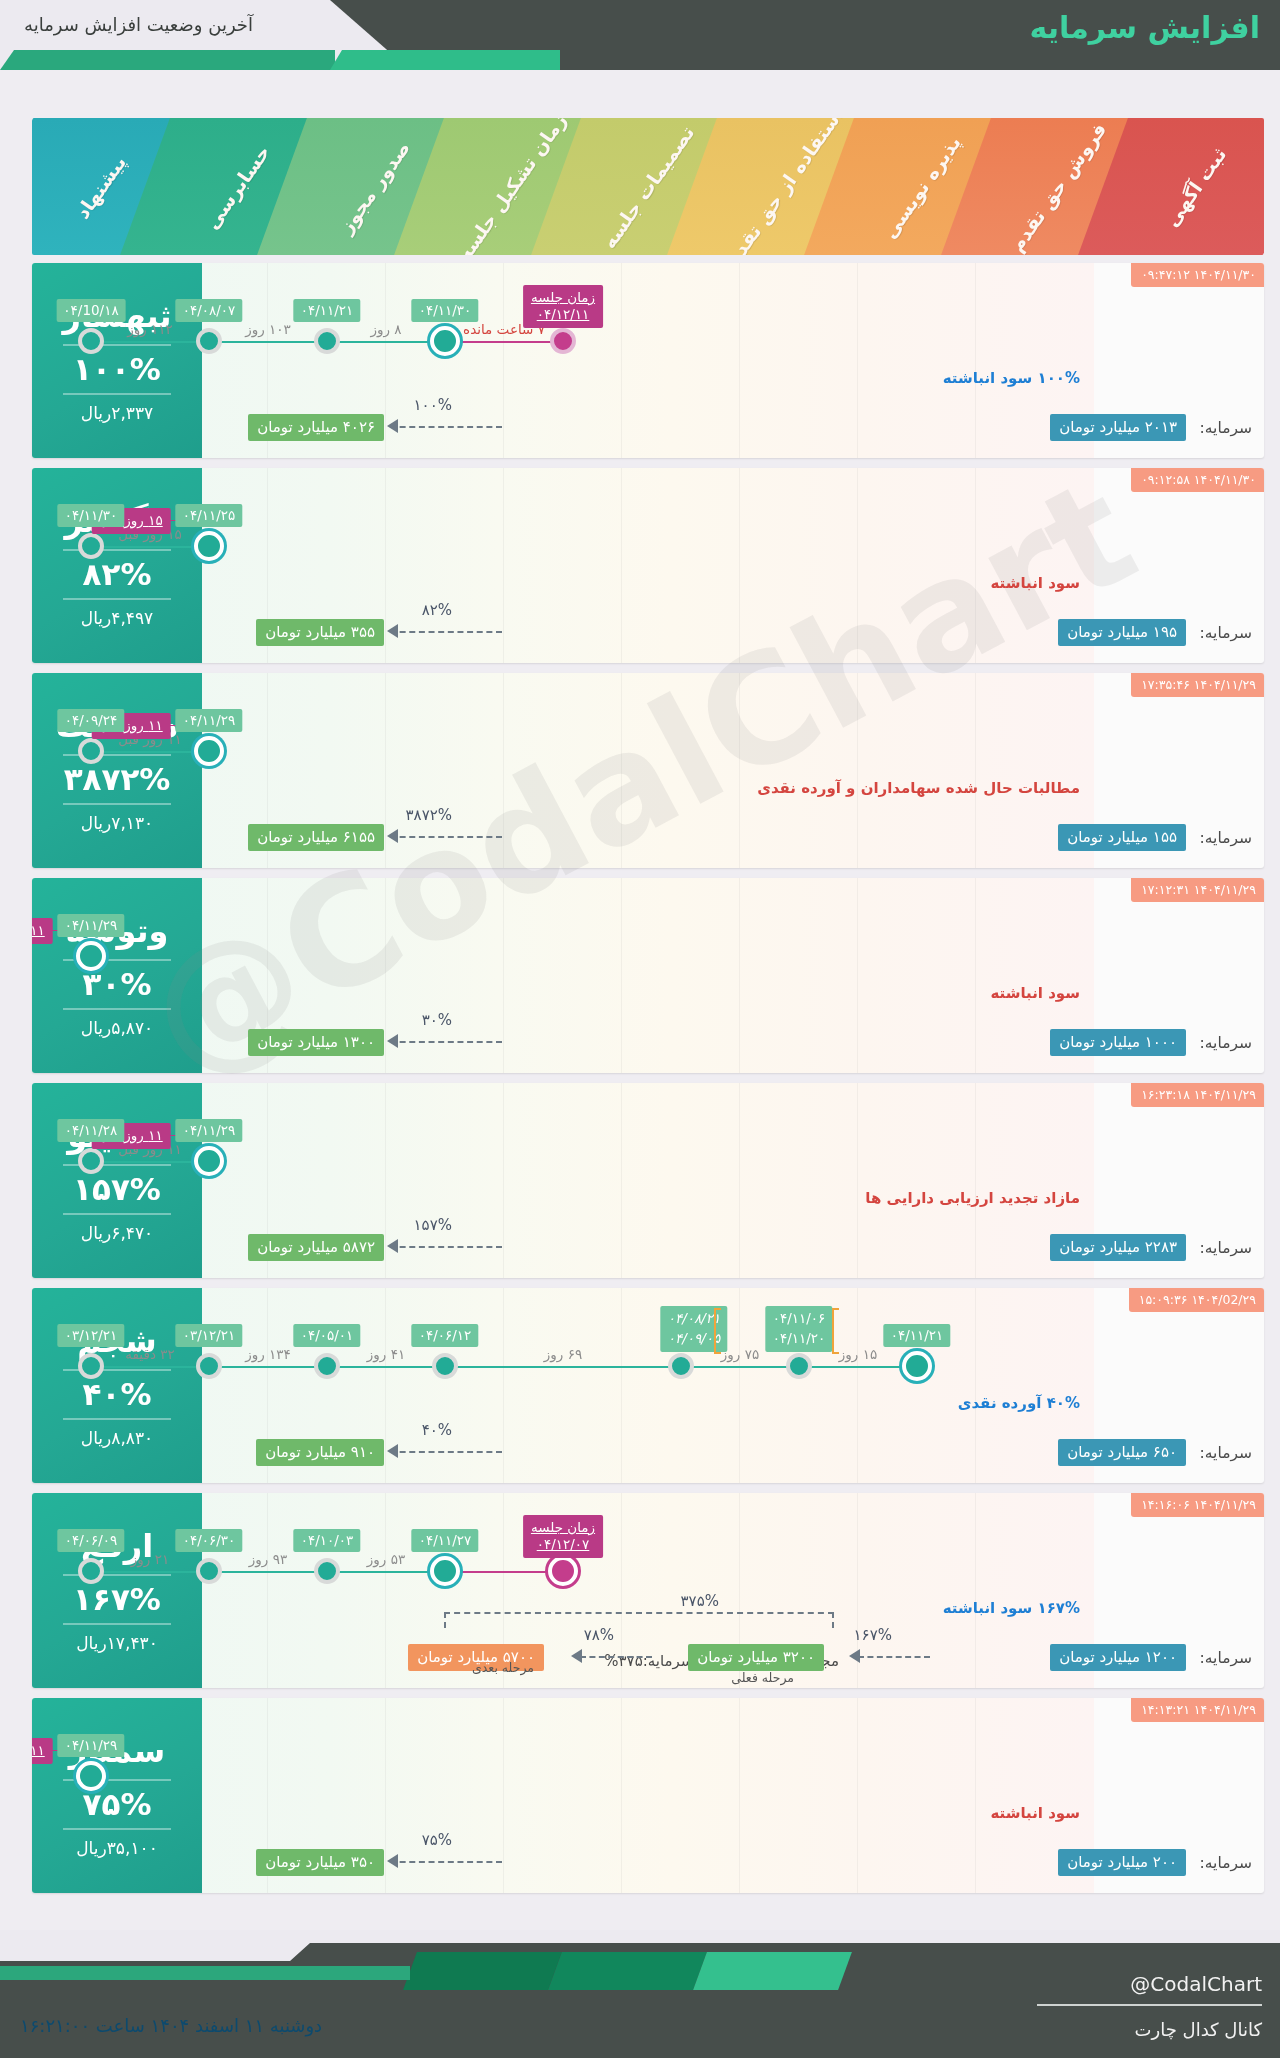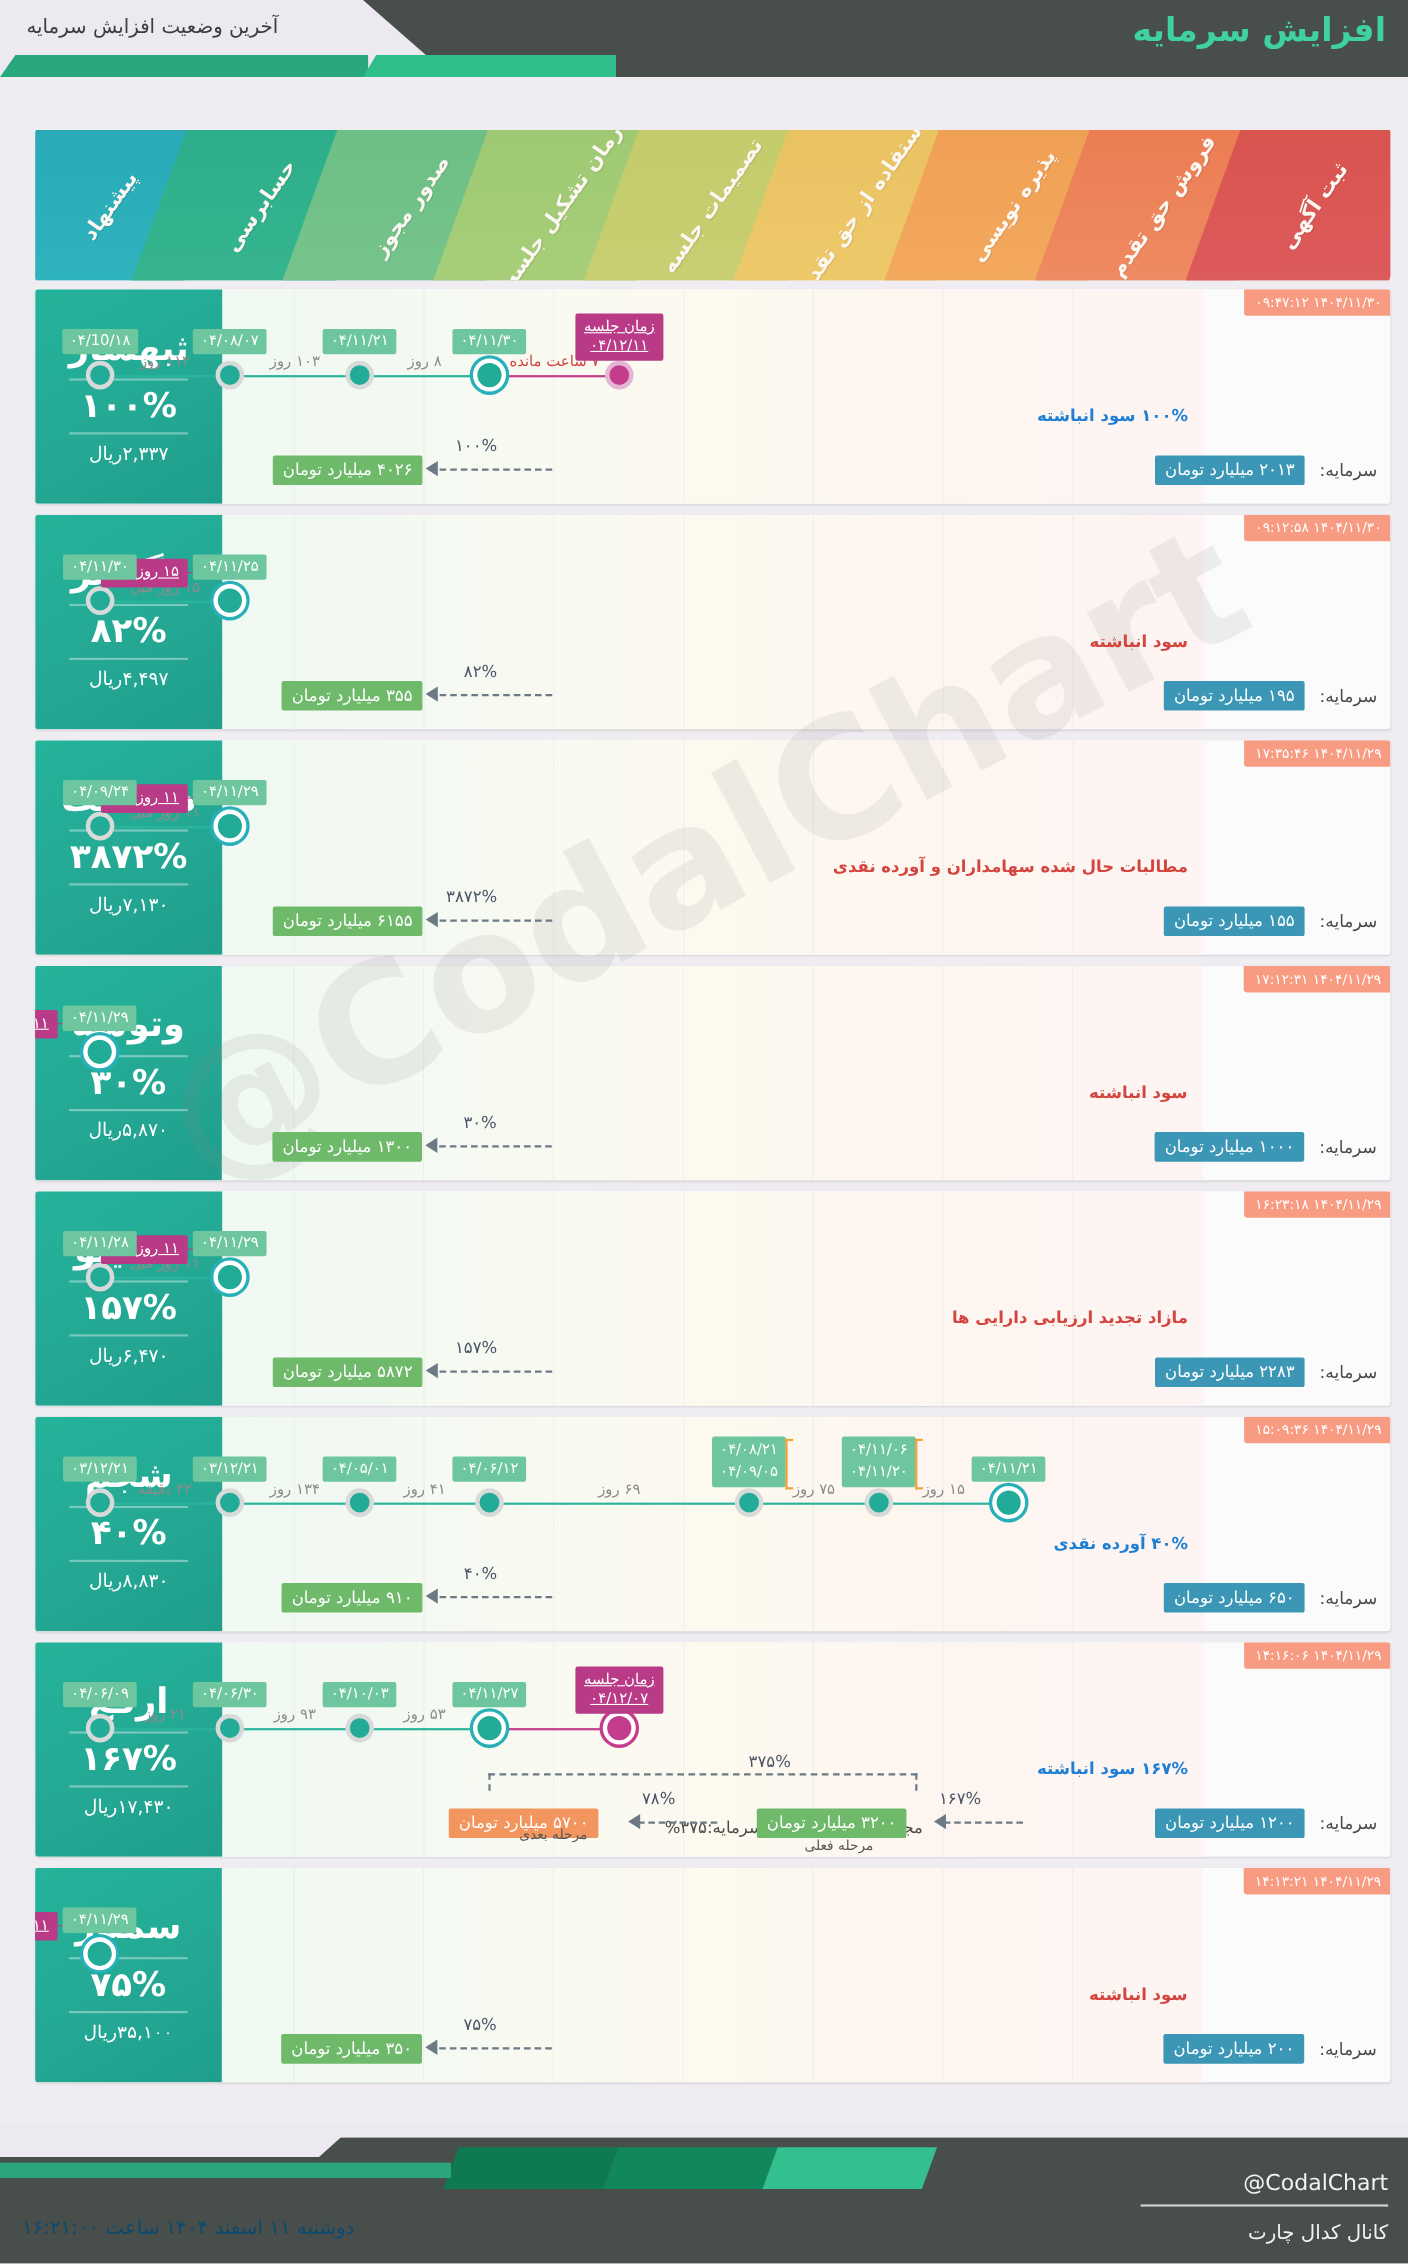--- a/index.html
+++ b/index.html
@@ -428,36 +428,36 @@
         <div class="gap-label" style="right: 944px; top: 58px;">۳۲ دقیقه</div>
         <div class="node current" style="right: 177px; top: 78px;"></div>
         <div class="date-chip" style="right: 177px; top: 36px;">۰۴/۱۱/۲۱</div>
         <div class="node" style="right: 295px; top: 78px;"></div>
         <div class="date-chip stacked" style="right: 295px; top: 18px;">
           <div>۰۴/۱۱/۰۶</div>
           <div>۰۴/۱۱/۲۰</div>
         </div>
         <div class="brace" style="right: 255px; top: 20px; height: 46px;"></div>
         <div class="node" style="right: 413px; top: 78px;"></div>
-        <div class="date-chip stacked" style="right: 413px; top: 18px;">
+        <div class="date-chip stacked" style="right: 400px; top: 18px; font-style: italic;">
           <div>۰۴/۰۸/۲۱</div>
           <div>۰۴/۰۹/۰۵</div>
         </div>
         <div class="brace" style="right: 373px; top: 20px; height: 46px;"></div>
         <div class="node" style="right: 649px; top: 78px;"></div>
         <div class="date-chip" style="right: 649px; top: 36px;">۰۴/۰۶/۱۲</div>
         <div class="node" style="right: 767px; top: 78px;"></div>
         <div class="date-chip" style="right: 767px; top: 36px;">۰۴/۰۵/۰۱</div>
         <div class="node" style="right: 885px; top: 78px;"></div>
         <div class="date-chip" style="right: 885px; top: 36px;">۰۳/۱۲/۲۱</div>
         <div class="node" style="right: 1003px; top: 78px;"></div>
         <div class="date-chip" style="right: 1003px; top: 36px;">۰۳/۱۲/۲۱</div>
         <div class="note blue" style="right: 14px; top: 106px;">۴۰% آورده نقدی</div>
       </div>
-      <div class="ts-badge">۱۴۰۴/۱۱/۲۹ ۱۵:۰۹:۳۶</div>
+      <div class="ts-badge">۱۴۰۴/02/۲۹ ۱۵:۰۹:۳۶</div>
       <div class="comp-panel">
         <div class="comp-name">شجم</div>
         <div class="comp-div"></div>
         <div class="comp-pct">۴۰%</div>
         <div class="comp-div2"></div>
         <div class="comp-price">۸,۸۳۰ریال</div>
       </div>
       <div class="cap-row">
         <div class="cap-label" style="right: 12px; top: 5px;">سرمایه:</div>
         <div class="chip-blue" style="right: 78px; top: 0px;">۶۵۰ میلیارد تومان</div>

